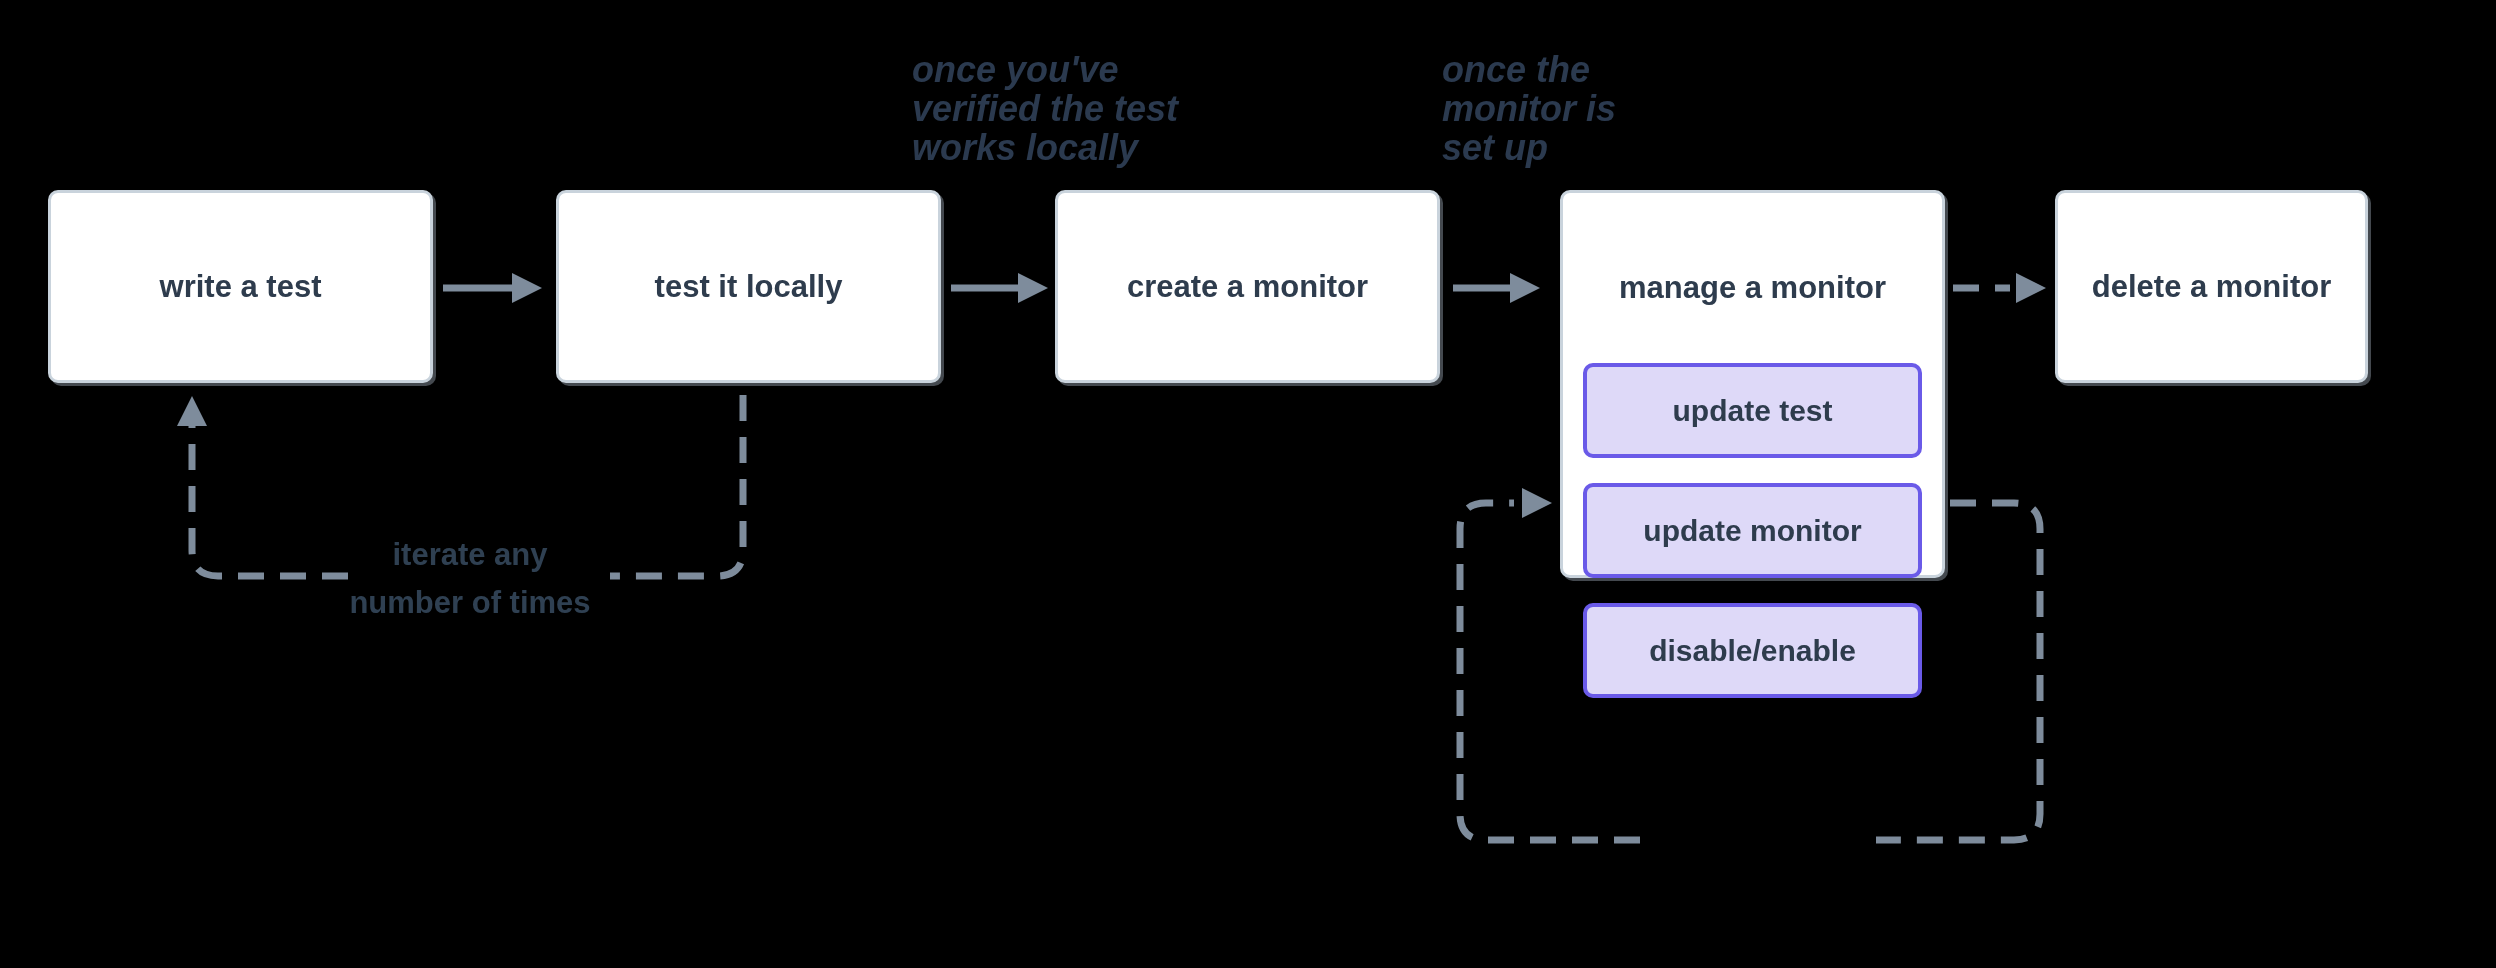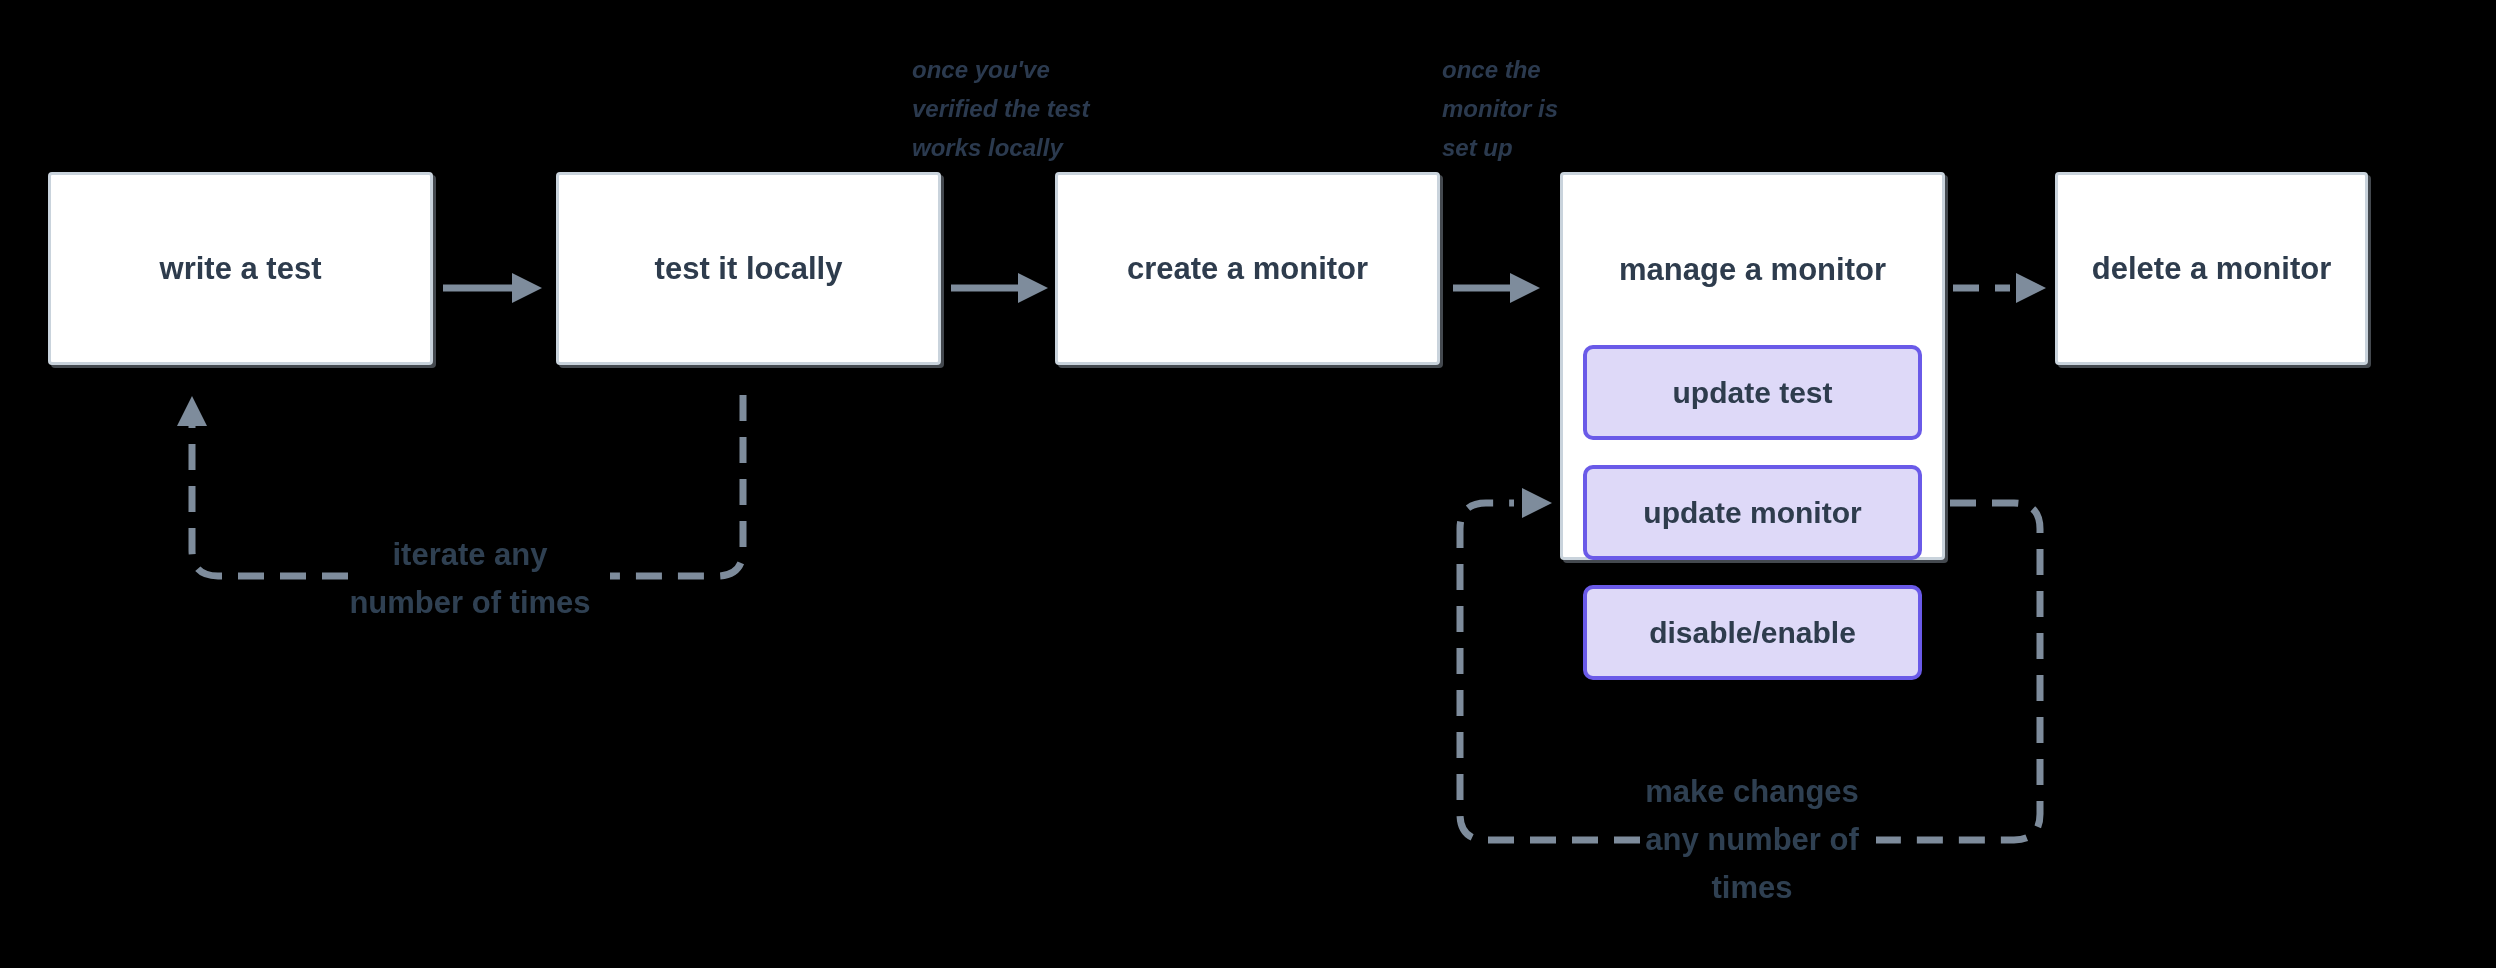--- a/index.html
+++ b/index.html
@@ -11,25 +11,25 @@
     font-family: "Liberation Sans", sans-serif;
     overflow: hidden;
   }
   .connector-layer { position: absolute; inset: 0; z-index: 1; }
   .connector { stroke: var(--connector, #7e8c9c); stroke-width: 7; fill: none; }
   .connector.dashed { stroke-dasharray: 26 16; }
   .connector-fill { fill: var(--connector, #7e8c9c); stroke: none; }
 
   .node {
     position: absolute;
-    top: 172px;
+    top: 190px;
     height: 193px;
     background: var(--node-fill, #fff);
     border: 3px solid var(--node-border, #c9d3dc);
-    border-radius: 4px;
+    border-radius: 10px;
     box-sizing: border-box;
     box-shadow: 3px 3px 0 rgba(150,162,175,0.45);
     display: flex;
     align-items: center;
     justify-content: center;
     z-index: 2;
     text-align: right;
   }
   .node-label {
     font-size: 31px;
@@ -55,21 +55,21 @@
   }
   .action-label {
     font-size: 30px;
     font-weight: 600;
     color: var(--node-text, #2e3c4d);
     white-space: nowrap;
   }
   .annotation {
     position: absolute;
     z-index: 3;
-    font-size: 24px;
+    font-size: 36px;
     font-style: italic;
     font-weight: 700;
     color: var(--annotation-text, #2b3a4f);
     line-height: 39px;
     white-space: nowrap;
   }
   .loop-label {
     position: absolute;
     z-index: 3;
     width: 260px;
@@ -150,19 +150,14 @@
     <div>once the</div>
     <div>monitor is</div>
     <div>set up</div>
   </div>
 
   <div class="loop-label" style="left:340px; top:531px;">
     <div>iterate any</div>
     <div>number of times</div>
   </div>
 
-  <div class="loop-label" style="left:1622px; top:768px;">
-    <div>make changes</div>
-    <div>any number of</div>
-    <div>times</div>
-  </div>
 
 </div>
 
 </body></html>

